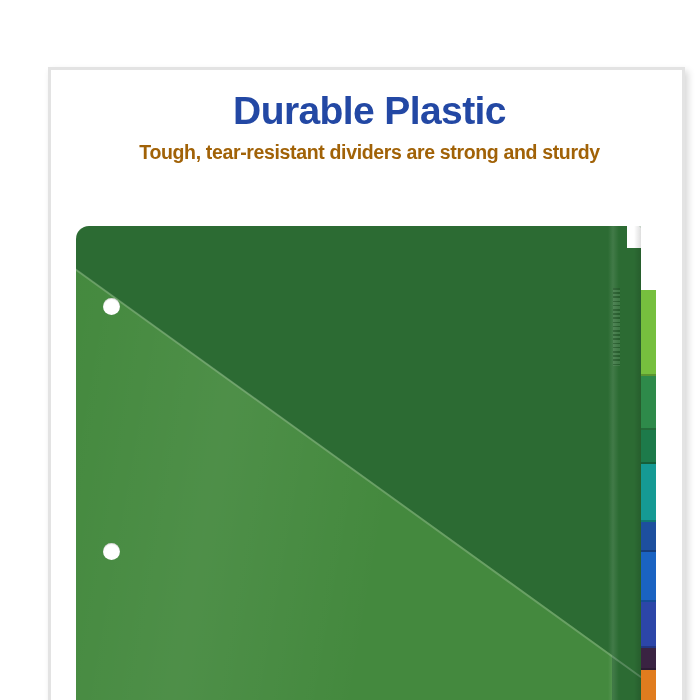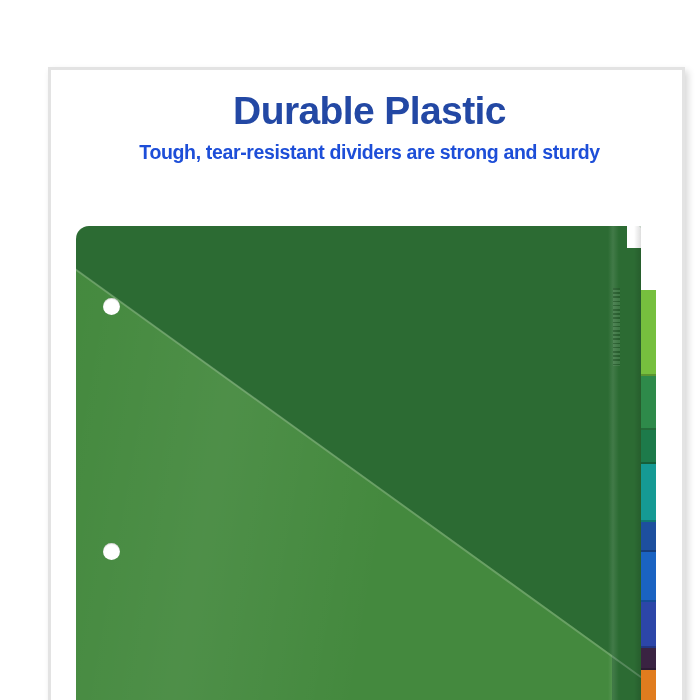--- a/index.html
+++ b/index.html
@@ -216,21 +216,21 @@
 </style>
 </head>
 <body>
 
 <div id="stage">
 
   <div class="card" style="background: rgb(255, 255, 255); border-color: rgb(227, 227, 227);">
 
     <div class="copy-block">
       <h1 class="headline" style="color: rgb(35, 72, 164);">Durable Plastic</h1>
-      <p class="subhead" style="color: #1d4ed8;">
+      <p class="subhead" style="color: #a16207;">
         <span>Tough, tear-resistant dividers are strong and sturdy</span><br>
       </p>
     </div>
 
     <div class="divider-stack">
 
       <div class="tab-column">
         <div class="tab" style="top: 34px; height: 86px; background: rgb(118, 191, 62);"></div>
         <div class="tab" style="top: 120px; height: 54px; background: rgb(46, 138, 74);"></div>
         <div class="tab" style="top: 174px; height: 34px; background: rgb(29, 122, 74);"></div>

